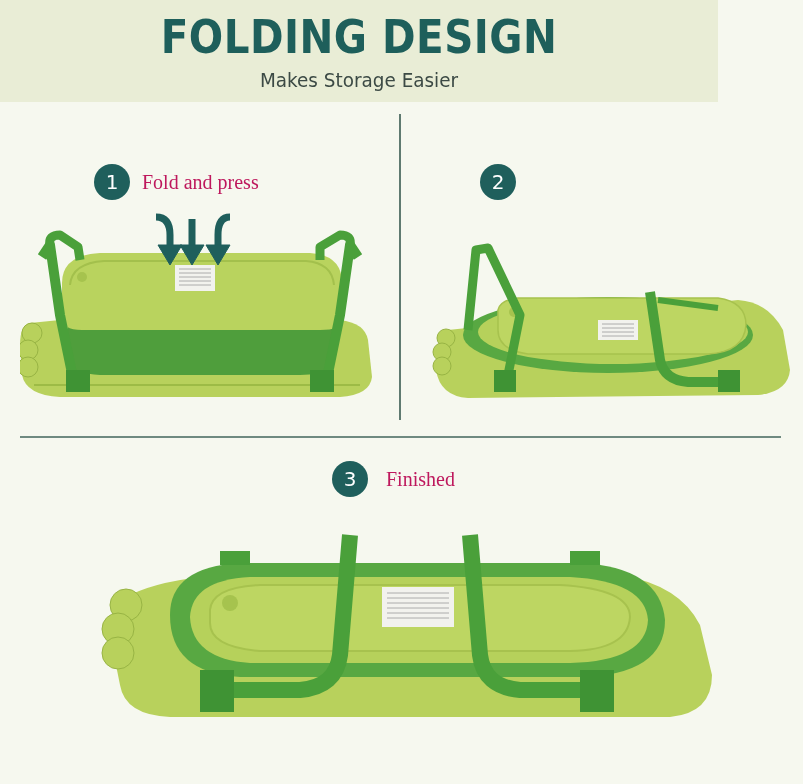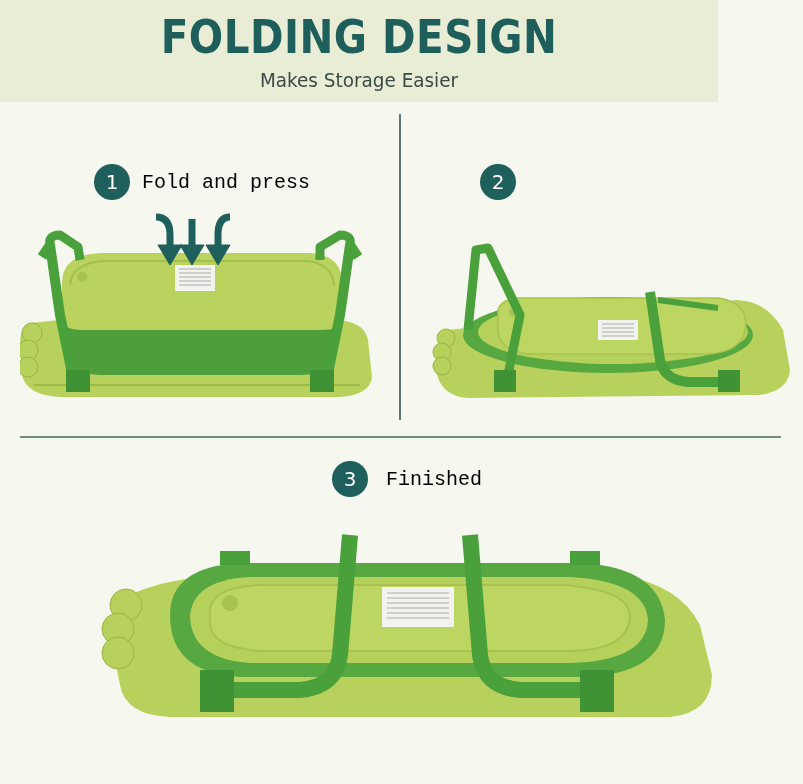--- a/index.html
+++ b/index.html
@@ -39,22 +39,22 @@
     position: absolute; display: flex; align-items: center; gap: 12px;
   }
   .step-num {
     width: 36px; height: 36px; border-radius: 50%;
     background: #1f5f5c; color: #fff;
     display: flex; align-items: center; justify-content: center;
     font-size: 20px;
     font-family: "DejaVu Sans", sans-serif;
   }
   .step-label {
-    font-size: 20px; color: #000000;
-    font-family: Liberation Mono, monospace;
+    font-size: 20px; color: #be185d;
+    font-family: Liberation Serif, serif;
   }
   .illus { position: absolute; }
 </style>
 </head>
 <body>
 
 <div class="header">
   <div class="title">FOLDING DESIGN</div>
   <div class="subtitle">Makes Storage Easier</div>
 </div>

